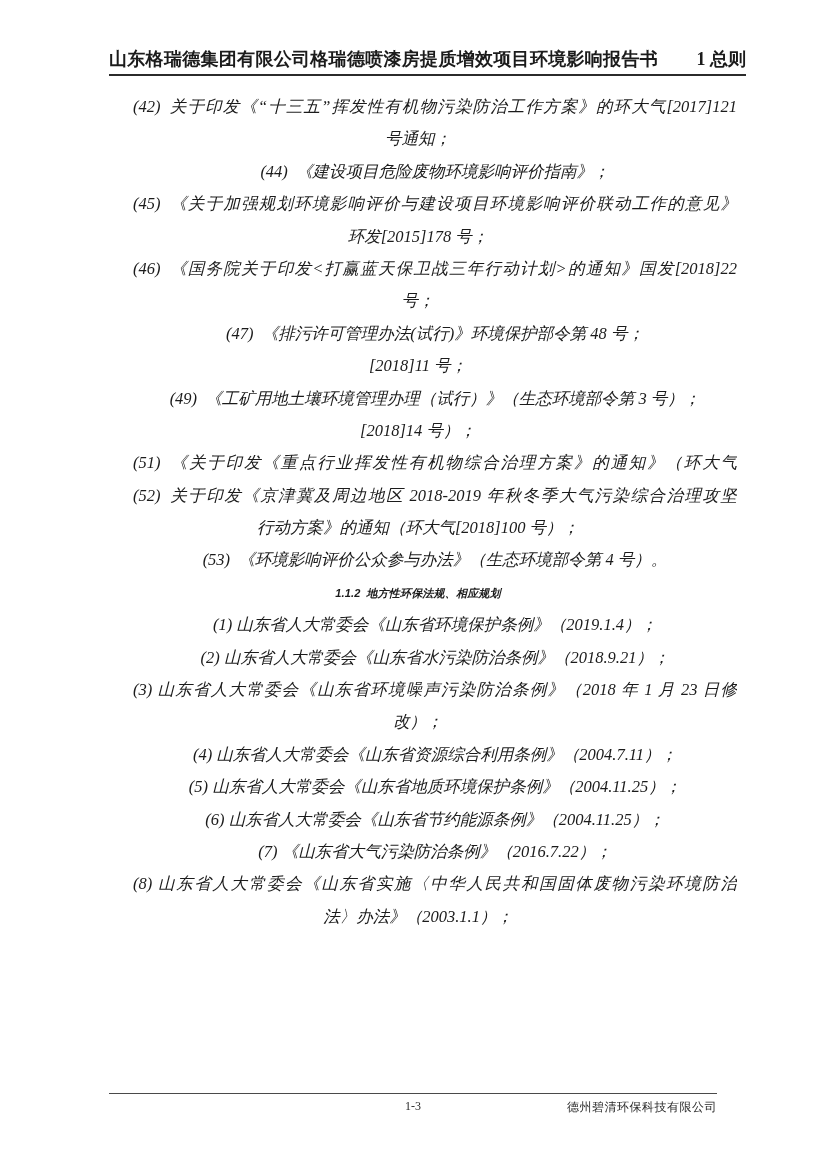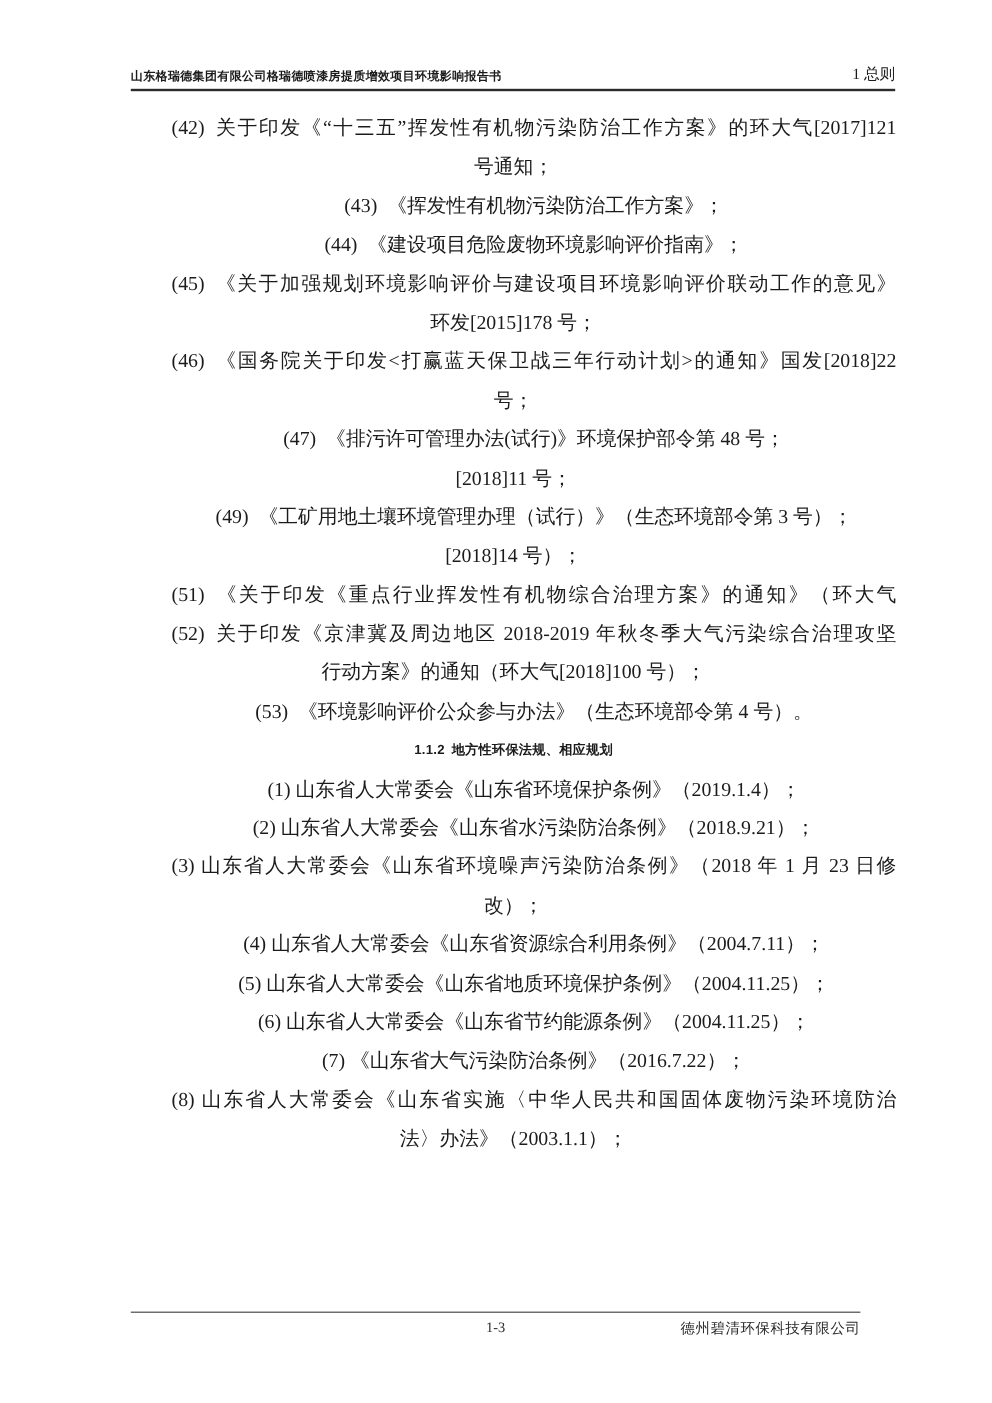--- a/index.html
+++ b/index.html
@@ -12,24 +12,24 @@
     overflow:hidden;
   }
   
   .hdr {
     position:absolute; left:109px; top:42px; width:637px; height:34px;
     display:flex; justify-content:space-between; align-items:flex-end;
     border-bottom:2.5px solid #2b2b2b;
     padding-bottom:3px;
     box-sizing:border-box;
   }
-  .hdr .hl { font-size:10px; font-weight:600; letter-spacing:0.3px; }
-  .hdr .hr { font-size:13px; font-weight:400; }
+  .hdr .hl { font-size:18px; font-weight:600; letter-spacing:0.3px; }
+  .hdr .hr { font-size:18px; font-weight:700; }
   
-  .content { position:absolute; left:109px; top:91px; width:638px; }
+  .content { position:absolute; left:99px; top:91px; width:638px;font-style:italic; }
   .ln {
     height:32.4px; line-height:32.4px;
     font-size:16.5px;
     overflow:hidden;
     text-align:center;
   }
   .ln.ind { padding-left:34px; }
   .ln.just { text-align:justify; text-align-last:justify; }
   .ln.heading {
     font-weight:700;
@@ -59,21 +59,20 @@
 <div class="page">
 
   <div class="hdr">
     <span class="hl">山东格瑞德集团有限公司格瑞德喷漆房提质增效项目环境影响报告书</span>
     <span class="hr">1 总则</span>
   </div>
 
   <div class="content">
     <div class="ln ind just">(42) 关于印发《“十三五”挥发性有机物污染防治工作方案》的环大气[2017]121</div>
     <div class="ln">号通知；</div>
-    <div class="ln ind">(43) 《挥发性有机物污染防治工作方案》；</div>
     <div class="ln ind">(44) 《建设项目危险废物环境影响评价指南》；</div>
     <div class="ln ind just">(45) 《关于加强规划环境影响评价与建设项目环境影响评价联动工作的意见》</div>
     <div class="ln">环发[2015]178 号；</div>
     <div class="ln ind just">(46) 《国务院关于印发&lt;打赢蓝天保卫战三年行动计划&gt;的通知》国发[2018]22</div>
     <div class="ln">号；</div>
     <div class="ln ind">(47) 《排污许可管理办法(试行)》环境保护部令第 48 号；</div>
     <div class="ln">[2018]11 号；</div>
     <div class="ln ind">(49) 《工矿用地土壤环境管理办理（试行）》（生态环境部令第 3 号）；</div>
     <div class="ln">[2018]14 号）；</div>
     <div class="ln ind just">(51) 《关于印发《重点行业挥发性有机物综合治理方案》的通知》（环大气</div>

